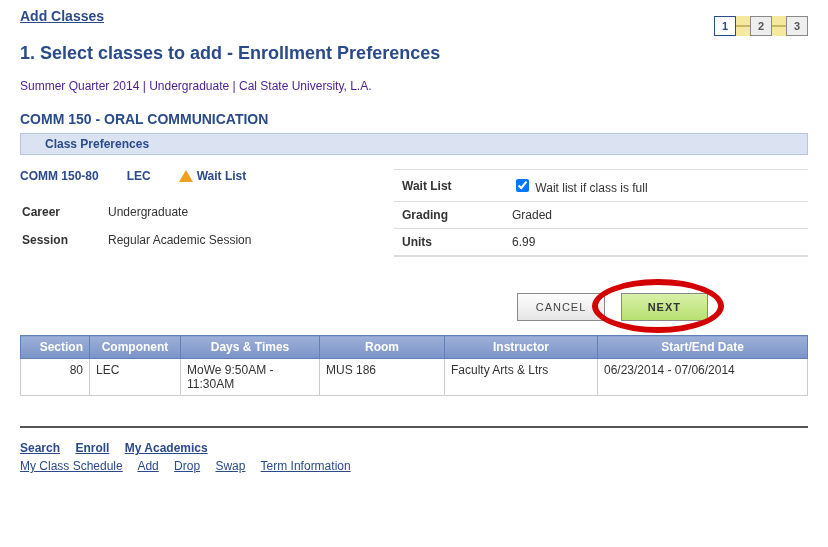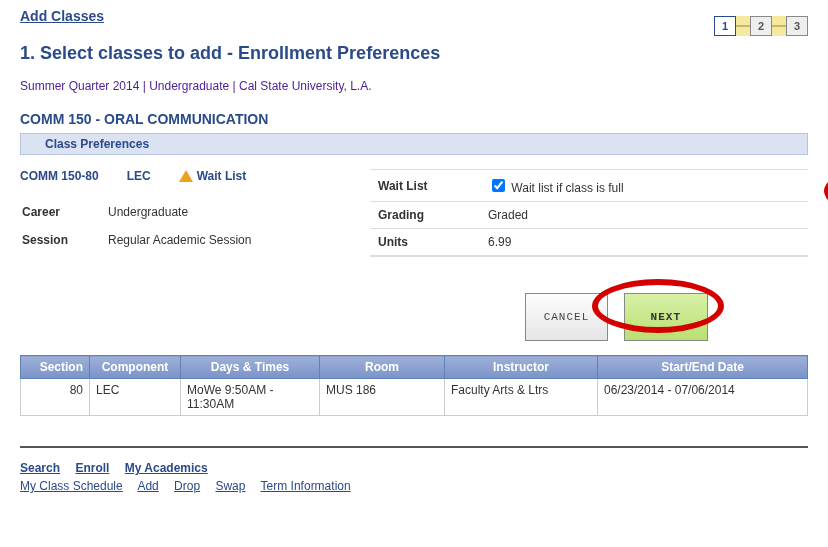--- a/index.html
+++ b/index.html
@@ -76,20 +76,21 @@
     color: #2a4a8a;
     font-size: 12px;
     font-weight: bold;
     padding: 3px 24px;
     margin-bottom: 14px;
   }
   .pref-row {
     display: flex;
     align-items: flex-start;
     position: relative;
+    gap: 24px;
   }
   .left-col {
     width: 330px;
   }
   .class-line {
     display: flex;
     align-items: center;
     gap: 28px;
     margin-bottom: 16px;
   }
@@ -155,24 +156,24 @@
     pointer-events: none;
   }
   .actions {
     margin-top: 36px;
     text-align: right;
     position: relative;
     padding-right: 100px;
   }
   .btn {
     display: inline-block;
-    font-family: Liberation Mono, monospace;
+    font-family: Liberation Sans, sans-serif;
     font-size: 11px;
     letter-spacing: 1px;
-    padding: 17px 18px;
+    padding: 7px 18px;
     border: 1px solid #888;
     cursor: pointer;
     text-transform: uppercase;
     font-variant: small-caps;
   }
   .btn-cancel {
     background: linear-gradient(#fdfdfd, #e5e5e5);
     color: #444;
   }
   .btn-next {

